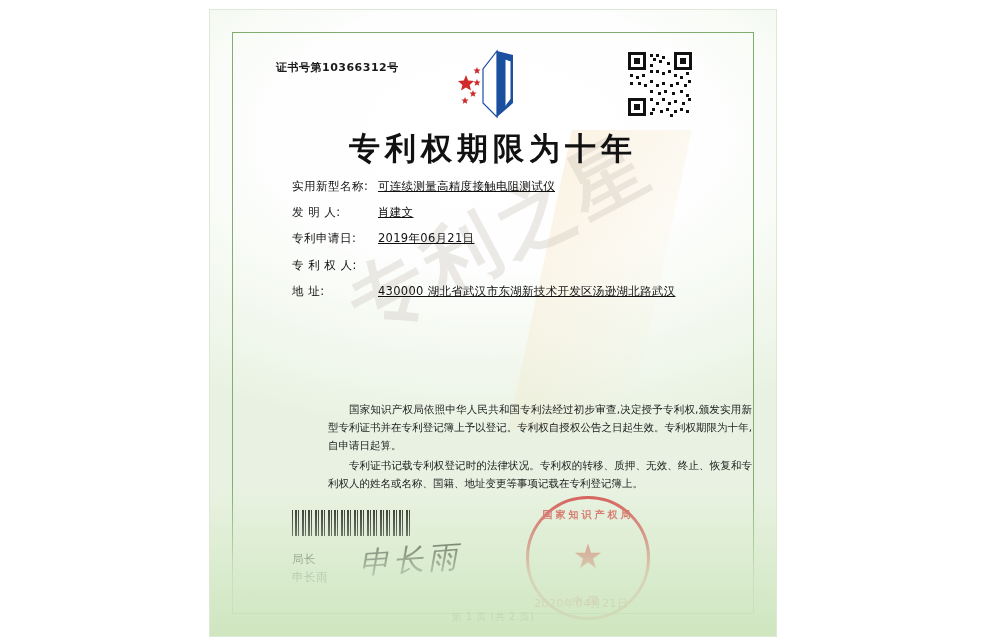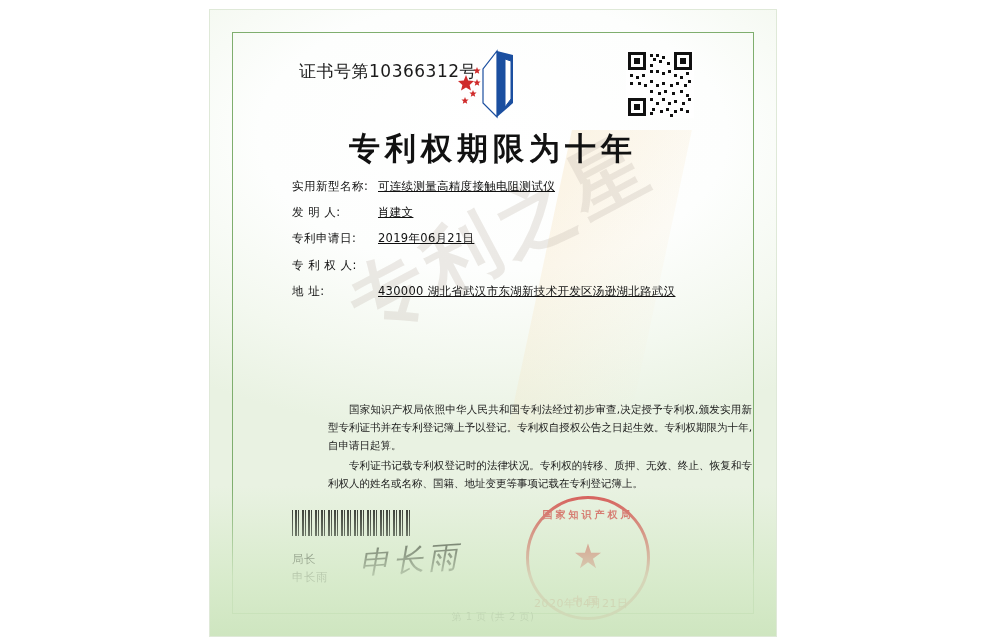--- a/index.html
+++ b/index.html
@@ -71,25 +71,26 @@
     top: 120px;
     width: 120px;
     height: 300px;
     background: linear-gradient(to bottom right, rgba(245,222,179,0.35), rgba(245,222,179,0.0));
     transform: skewX(-12deg);
     pointer-events: none;
   }
   
   .cert-no {
     position: absolute;
-    left: 89px;
+    left: 66px;
     top: 50px;
-    font-size: 17px;
+    font-size: 11px;
     color: #1a1a1a;
     letter-spacing: 0.5px;
+    font-weight: bold;
   }
   .emblem {
     position: absolute;
     left: 243px;
     top: 35px;
     width: 88px;
     height: 78px;
   }
   .qr {
     position: absolute;

